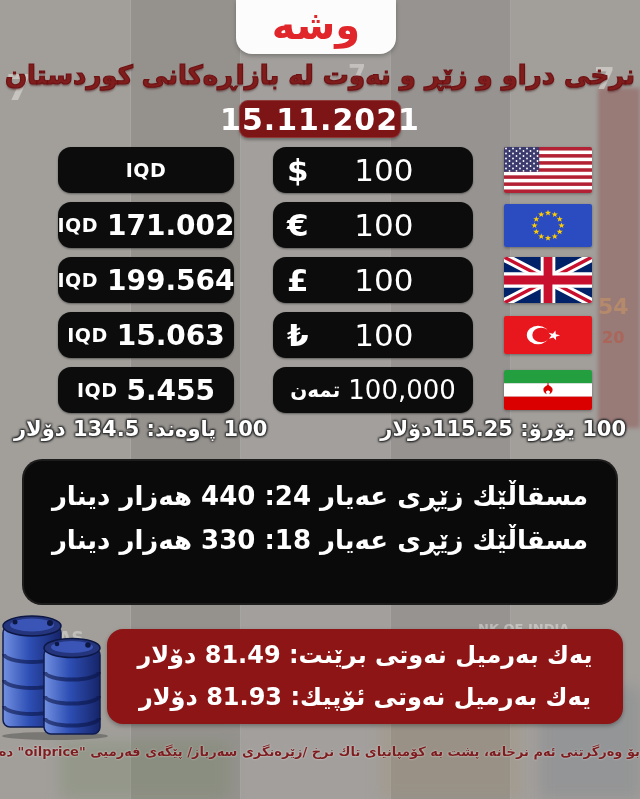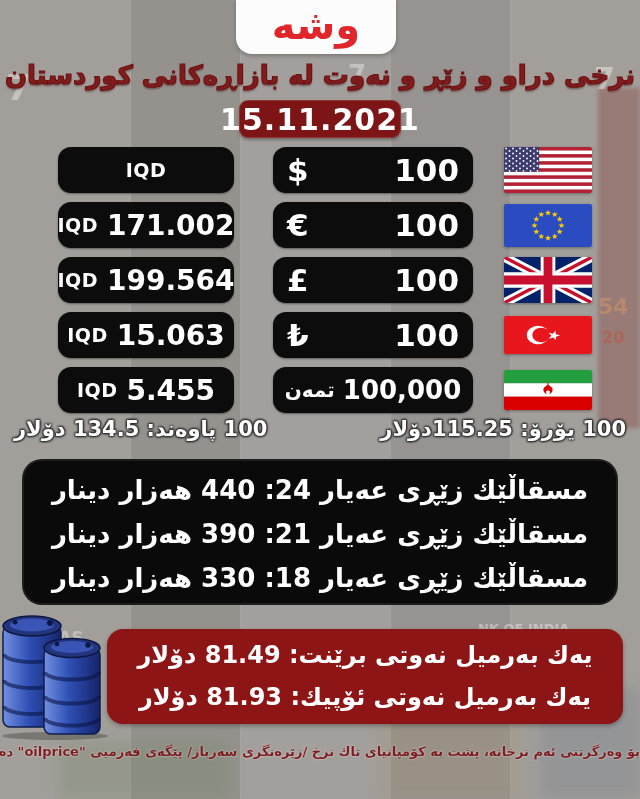--- a/index.html
+++ b/index.html
@@ -37,41 +37,41 @@
   
   .rates{position:absolute;top:145px;left:0;right:0;direction:ltr;}
   .rate-row{position:relative;height:55px;}
   .pill{position:absolute;top:2px;height:46px;background:#0c0c0c;border-radius:13px;
     display:flex;align-items:center;color:#fff;box-shadow:0 1px 2px rgba(0,0,0,0.4);}
   .iqd-pill{left:46px;width:176px;justify-content:center;gap:9px;direction:ltr;margin-left:12px;}
   .iqd-code{font-size:19px;font-weight:bold;letter-spacing:0.5px;}
   .iqd-value{font-size:28px;font-weight:bold;}
   .cur-pill{left:273px;width:172px;padding:0 14px;direction:ltr;}
   .cur-symbol{font-size:31px;font-weight:bold;}
-  .cur-amount{flex:1;text-align:right;font-size:31px;font-weight:bold;}
+  .cur-amount{flex:1;text-align:center;font-size:31px;font-weight:normal;}
   .cur-suffix{font-size:20px;font-weight:bold;display:none;}
   .rtl-pill{direction:rtl;justify-content:center;gap:8px;}
   .rtl-pill .cur-amount{flex:0 1 auto;font-size:26px;}
   .rtl-pill .cur-suffix{display:inline;text-align:center;}
   .flag{position:absolute;left:504px;top:2px;width:88px;height:46px;display:flex;
     align-items:center;justify-content:center;}
   .flag svg{width:88px;height:46px;border-radius:2px;box-shadow:0 1px 3px rgba(0,0,0,0.35);}
   .flag-turkey svg{height:38px;}
   .flag-iran svg{height:40px;}
   .flag-eu svg{height:43px;}
 
   
   .cross{position:absolute;top:417px;left:0;width:640px;display:flex;direction:rtl;
     justify-content:space-between;padding:0 14px;box-sizing:border-box;
     color:#fff;font-size:21px;font-weight:bold;
     text-shadow:1px 1px 2px #2e2e2e,-1px -1px 2px #2e2e2e,1px -1px 2px #2e2e2e,-1px 1px 2px #2e2e2e;}
 
   
   .gold-box{position:absolute;top:459px;left:22px;width:596px;height:146px;background:#0a0a0a;
-    border-radius:20px;box-sizing:border-box;padding:9px 14px 0;direction:rtl;
+    border-radius:20px;box-sizing:border-box;padding:15px 14px 0;direction:rtl;
     box-shadow:inset 0 0 0 2px rgba(255,255,255,0.08);}
   .gold-box div{color:#fff;font-size:26px;font-weight:bold;line-height:44px;
     text-align:center;white-space:nowrap;}
 
   
   .oil-box{position:absolute;top:629px;left:107px;width:516px;height:95px;background:#8e1515;
     border-radius:16px;box-sizing:border-box;padding-top:5px;direction:rtl;
     box-shadow:0 2px 4px rgba(0,0,0,0.3);}
   .oil-box div{color:#fff;font-size:24px;font-weight:bold;line-height:42px;
     text-align:center;white-space:nowrap;}
@@ -249,21 +249,20 @@
   </div>
 </div>
 
   <div class="cross">
     <span>100 یۆرۆ:  115.25دۆلار</span>
     <span>100 پاوەند: 134.5 دۆلار</span>
   </div>
 
   <div class="gold-box">
     <div>مسقاڵێك زێڕی عەیار 24: 440 هەزار دینار</div>
-    <div>مسقاڵێك زێڕی عەیار 21: 390 هەزار دینار</div>
     <div>مسقاڵێك زێڕی عەیار 18: 330 هەزار دینار</div>
   </div>
 
   <svg class="barrels" viewBox="0 0 115 130">
     <defs>
       <linearGradient id="bgrad" x1="0" y1="0" x2="1" y2="0">
         <stop offset="0" stop-color="#7390e0"></stop>
         <stop offset="0.45" stop-color="#2e4fb5"></stop>
         <stop offset="1" stop-color="#162468"></stop>
       </linearGradient>

